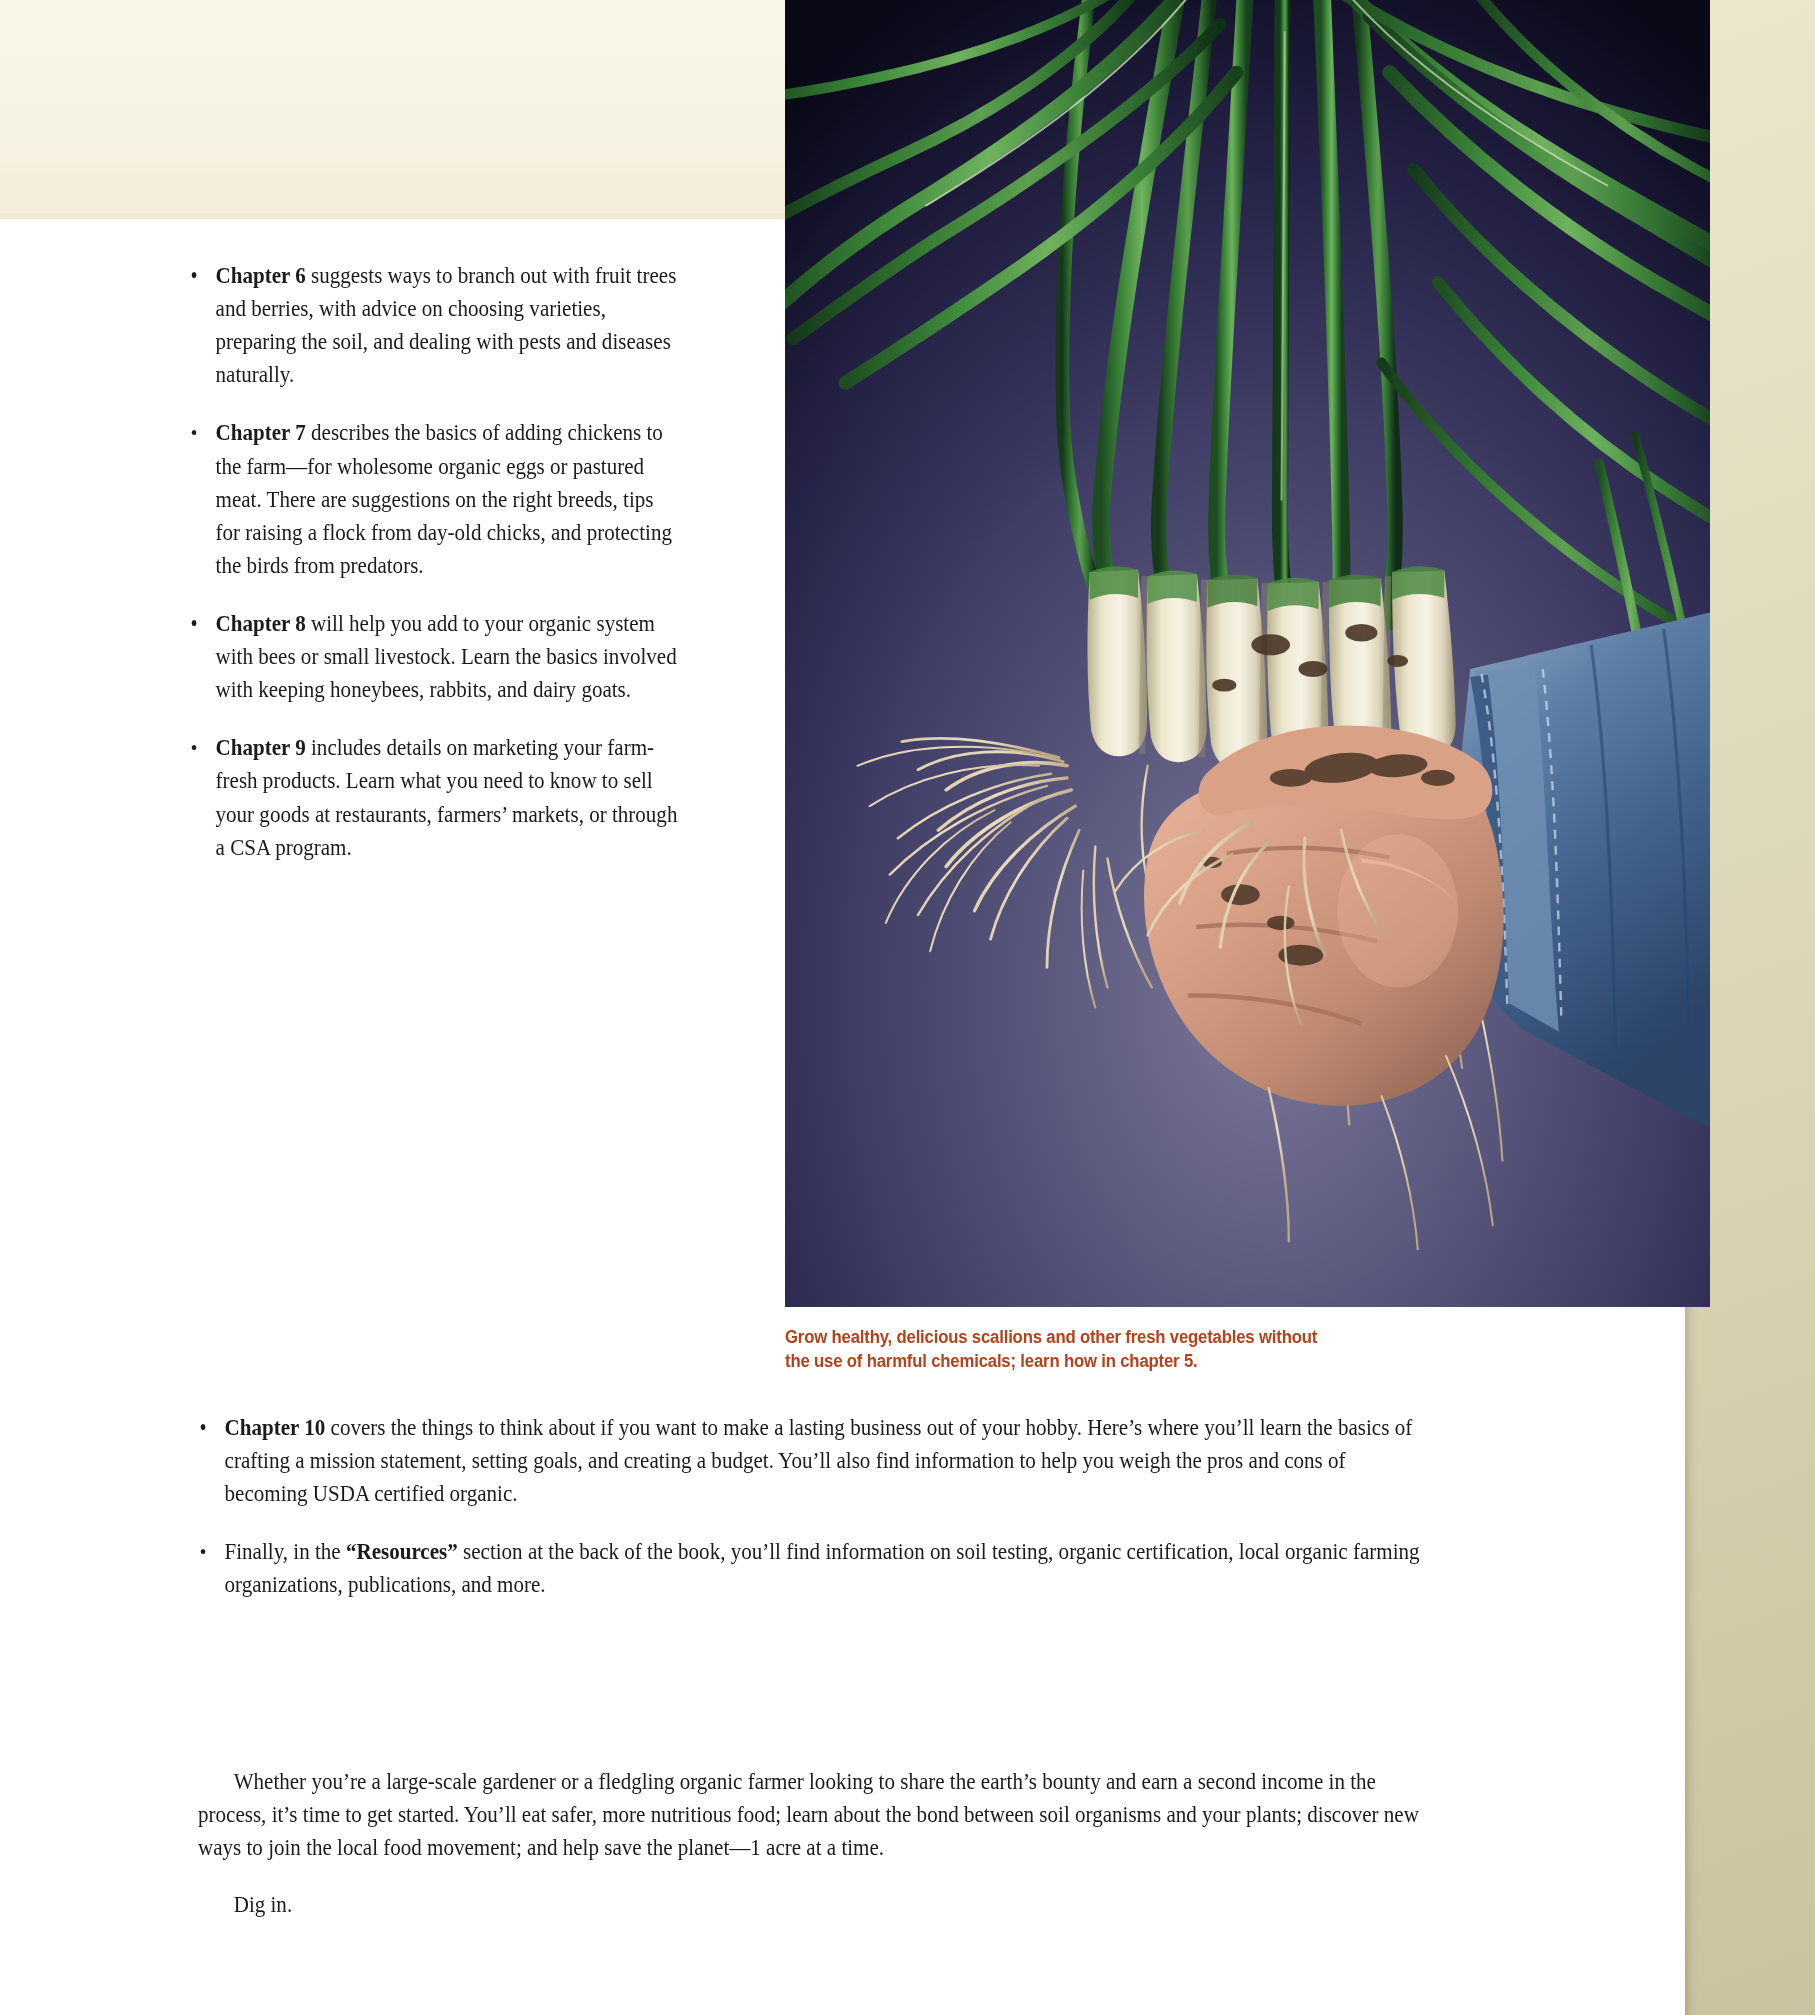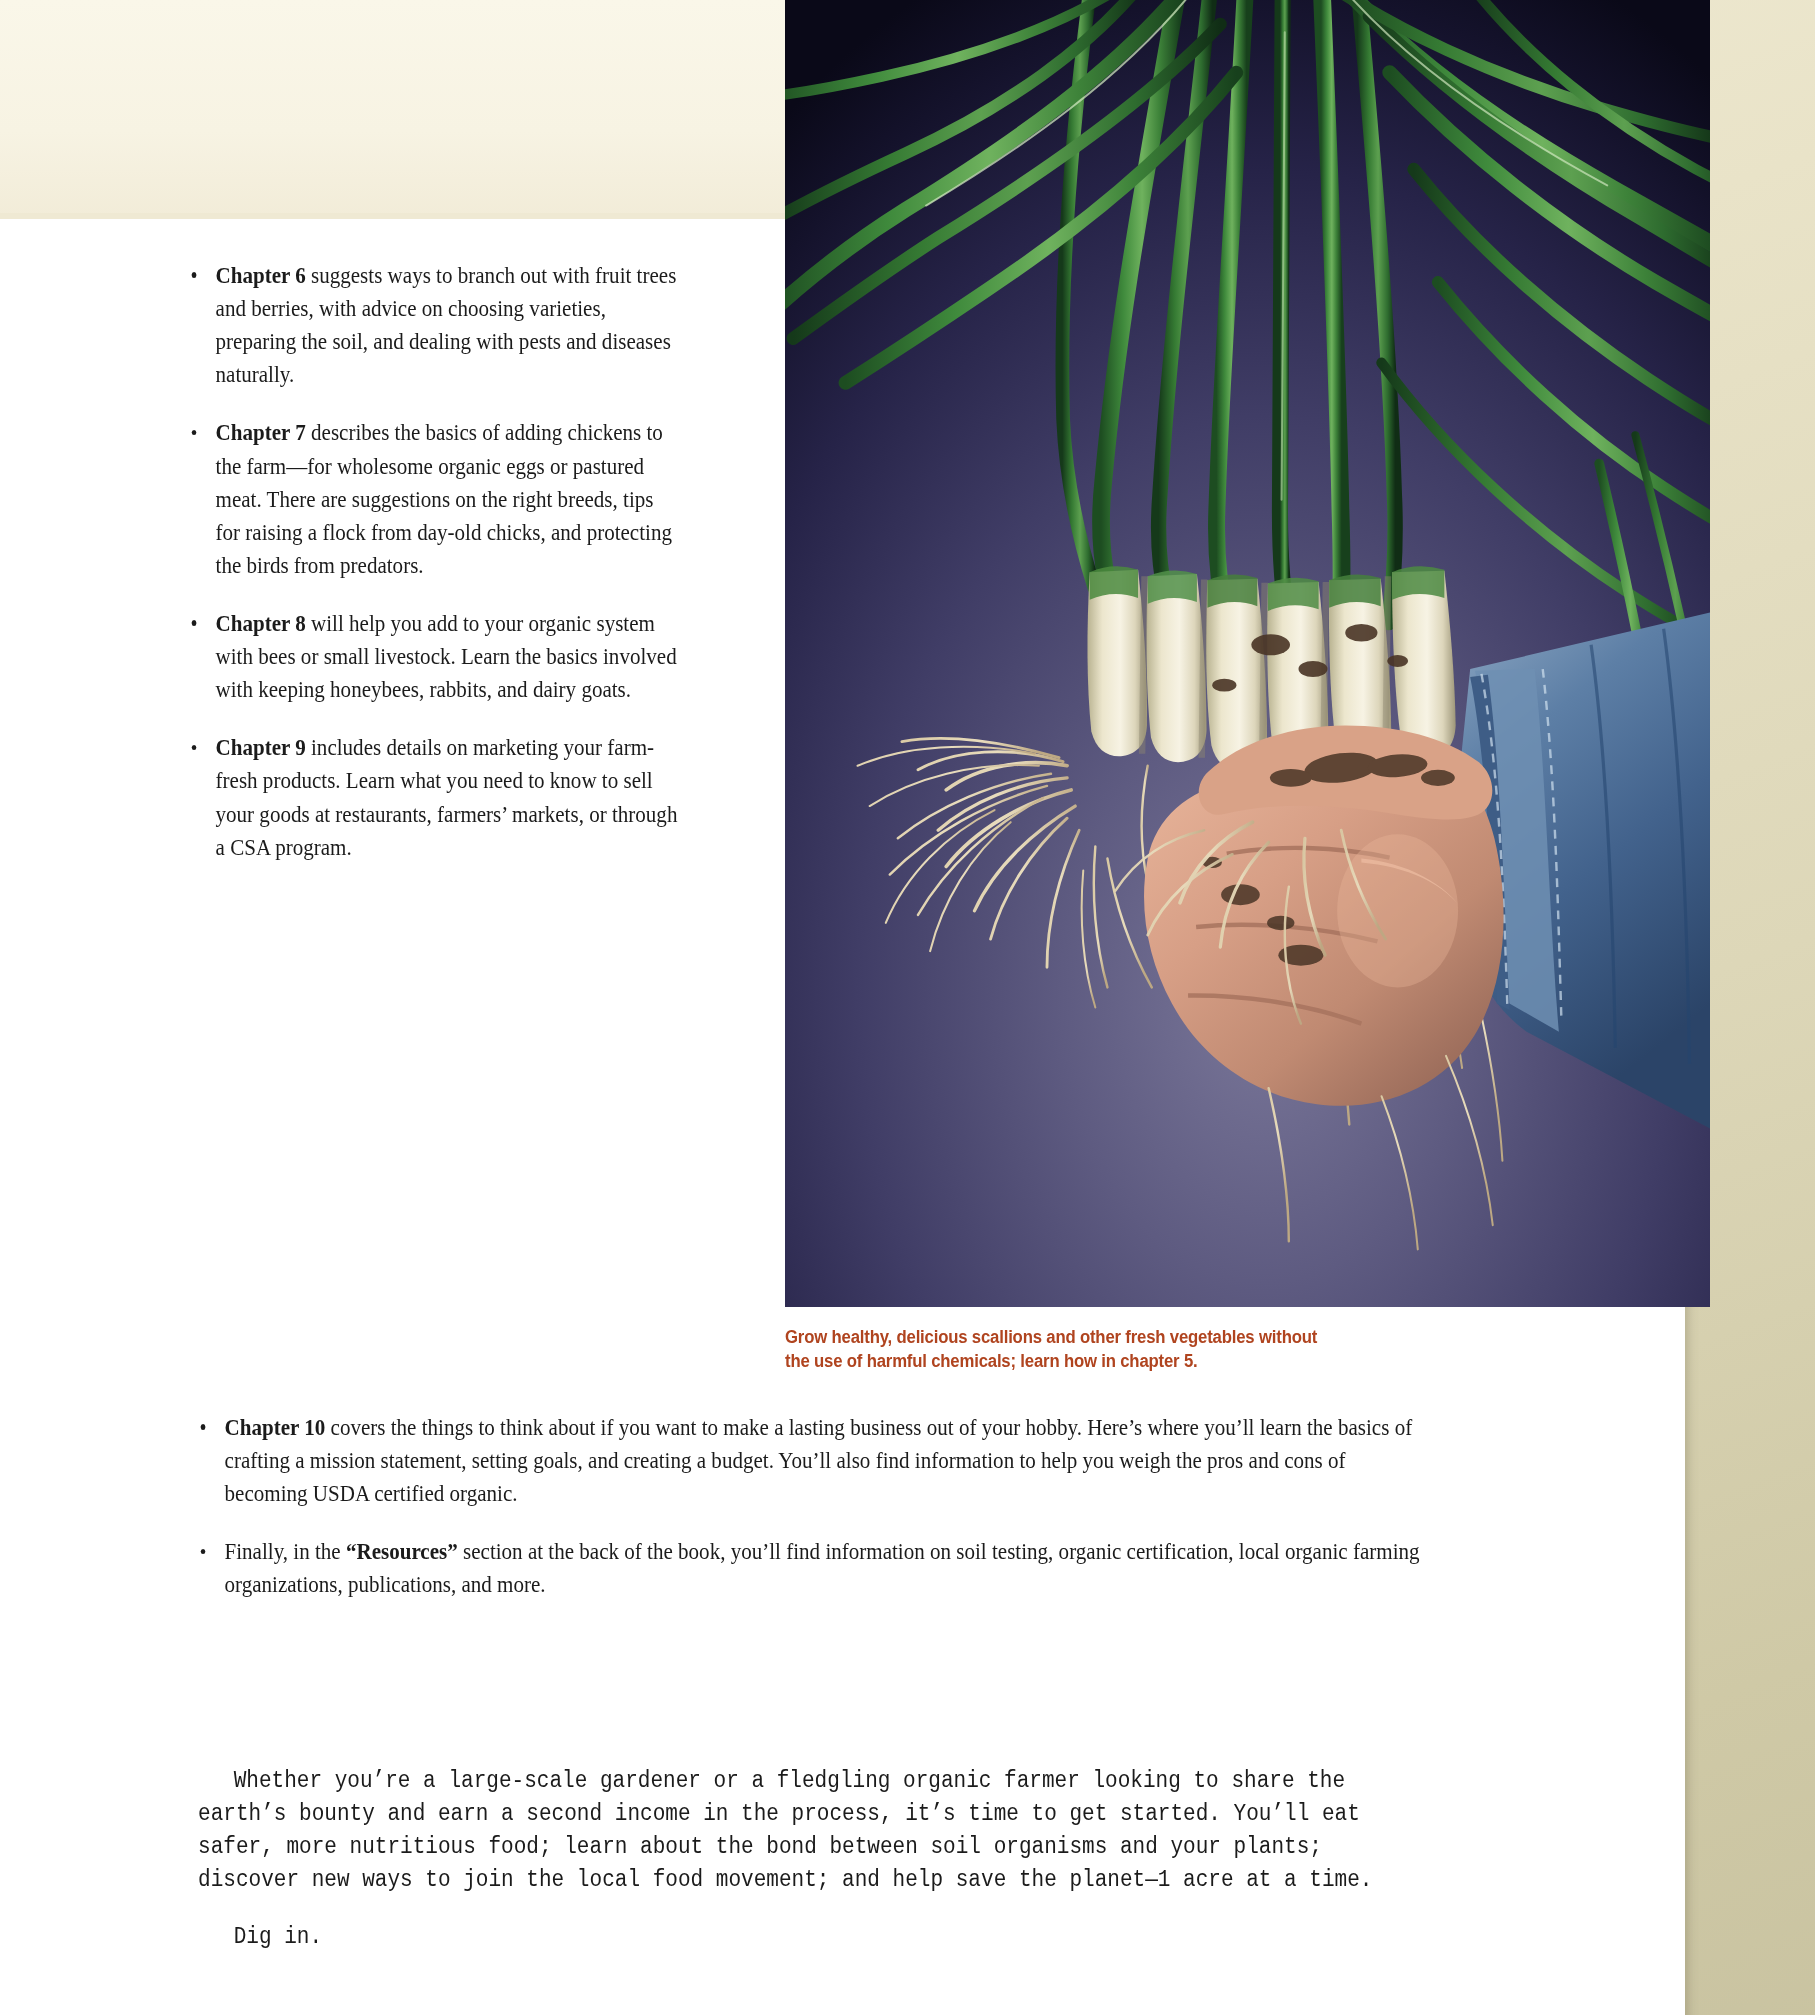--- a/index.html
+++ b/index.html
@@ -364,21 +364,21 @@
         <b>Chapter 10</b><span> covers the things to think about if you want to make a lasting business out of your hobby. Here’s where you’ll learn the basics of crafting a mission statement, setting goals, and creating a budget. You’ll also find information to help you weigh the pros and cons of becoming USDA certified organic.</span>
       </div>
 
       <div class="bullet">
         <span class="dot"></span>
         <span id="resources-line">Finally, in the <b>“Resources”</b> section at the back of the book, you’ll find information on soil testing, organic certification, local organic farming organizations, publications, and more.</span>
       </div>
 
     </div>
 
-    <div class="full" style="top:1765px;font-family:Liberation Mono, monospace;">
+    <div class="full" style="top:1765px;">
       <div class="para">Whether you’re a large-scale gardener or a fledgling organic farmer looking to share the earth’s bounty and earn a second income in the process, it’s time to get started. You’ll eat safer, more nutritious food; learn about the bond between soil organisms and your plants; discover new ways to join the local food movement; and help save the planet—1 acre at a time.</div>
       <div class="para" style="margin-top:23.4px;">Dig in.</div>
     </div>
 
   </div>
 
 </div>
 
 
 </body></html>

